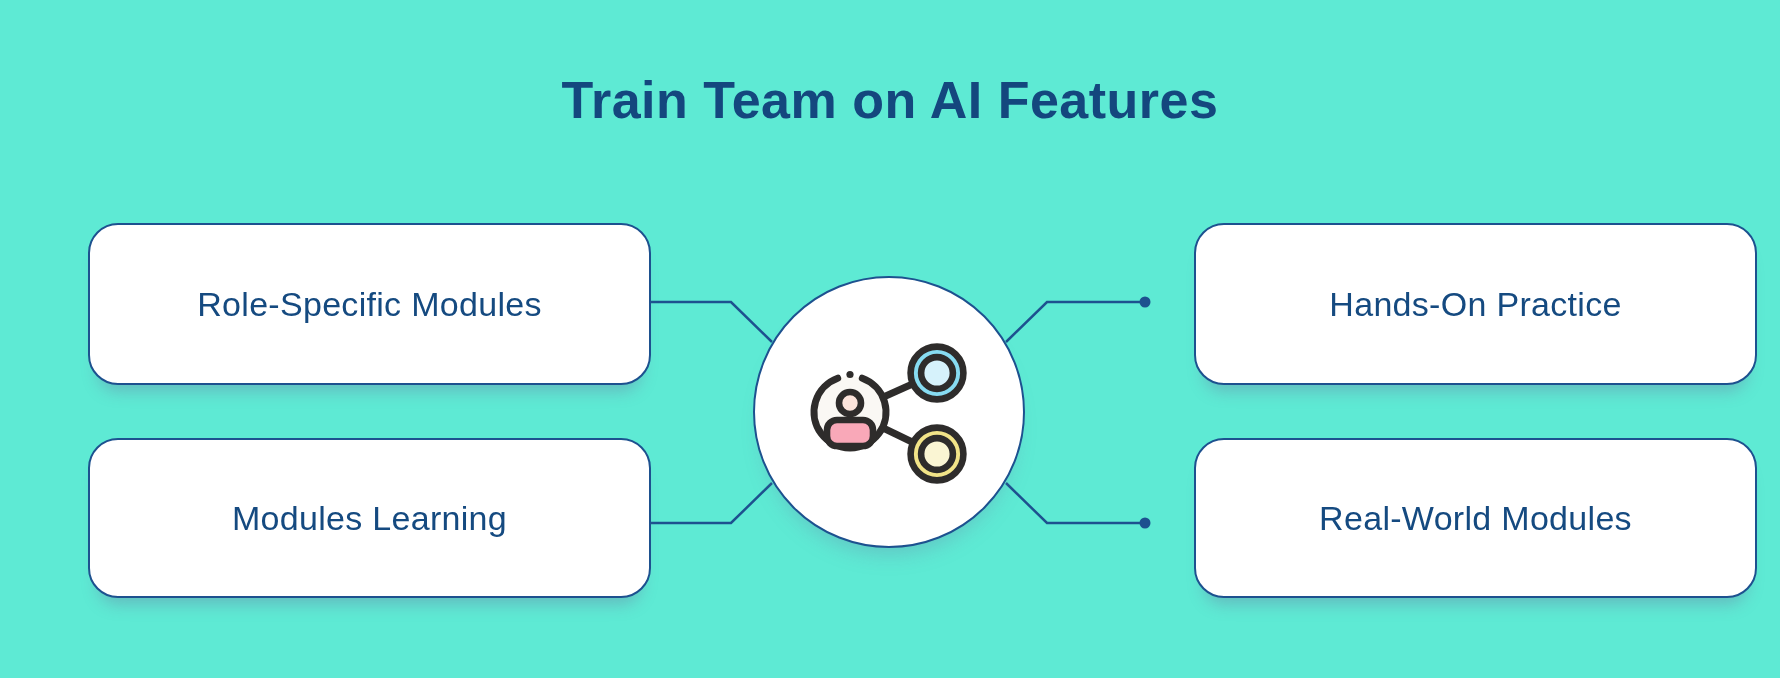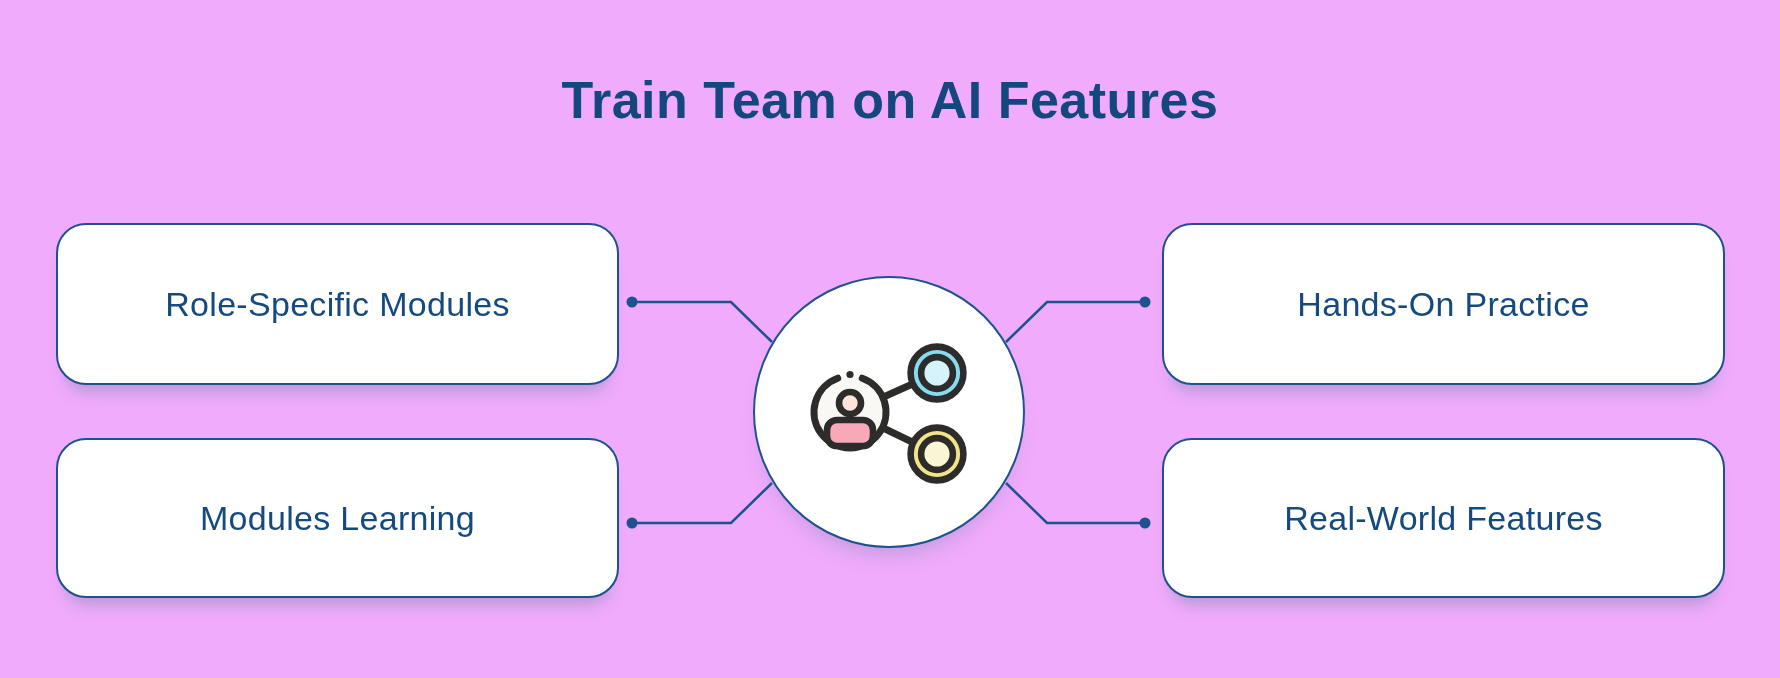--- a/index.html
+++ b/index.html
@@ -1,19 +1,19 @@
 <!DOCTYPE html>
 <html><head>
 <meta charset="utf-8">
 <style>
   html,body{margin:0;padding:0;background:#f1f5fc;}
   .canvas{
     position:relative;
     width:1780px;height:678px;
-    background:#f0abfc;
+    background:#5eead4;
     overflow:hidden;
     font-family:"Liberation Sans","DejaVu Sans",sans-serif;
   }
   .title{
     position:absolute;
     left:0;top:70px;width:100%;
     text-align:center;
     font-size:52px;
     font-weight:700;
     letter-spacing:.5px;
@@ -25,20 +25,21 @@
   }
   .node{
     position:absolute;
     width:563px;height:162px;
     background:#ffffff;
     border:2px solid #1d518f;
     border-radius:30px;
     box-sizing:border-box;
     display:flex;align-items:center;justify-content:center;
     box-shadow:0 16px 16px -10px rgba(106,128,165,.45);
+    margin-left:32px;
   }
   .node span{
     font-size:34px;
     font-weight:500;
     color:#154a80;
     letter-spacing:.3px;
     white-space:nowrap;
   }
   .node-tl{left:56px;top:223px;}
   .node-bl{left:56px;top:438px;height:160px;}
@@ -101,16 +102,16 @@
   <div class="node node-tl">
     <span>Role-Specific Modules</span>
   </div>
   <div class="node node-bl">
     <span>Modules Learning</span>
   </div>
   <div class="node node-tr">
     <span>Hands-On Practice</span>
   </div>
   <div class="node node-br">
-    <span>Real-World Features</span>
+    <span>Real-World Modules</span>
   </div>
 
 </div>
 
 </body></html>

